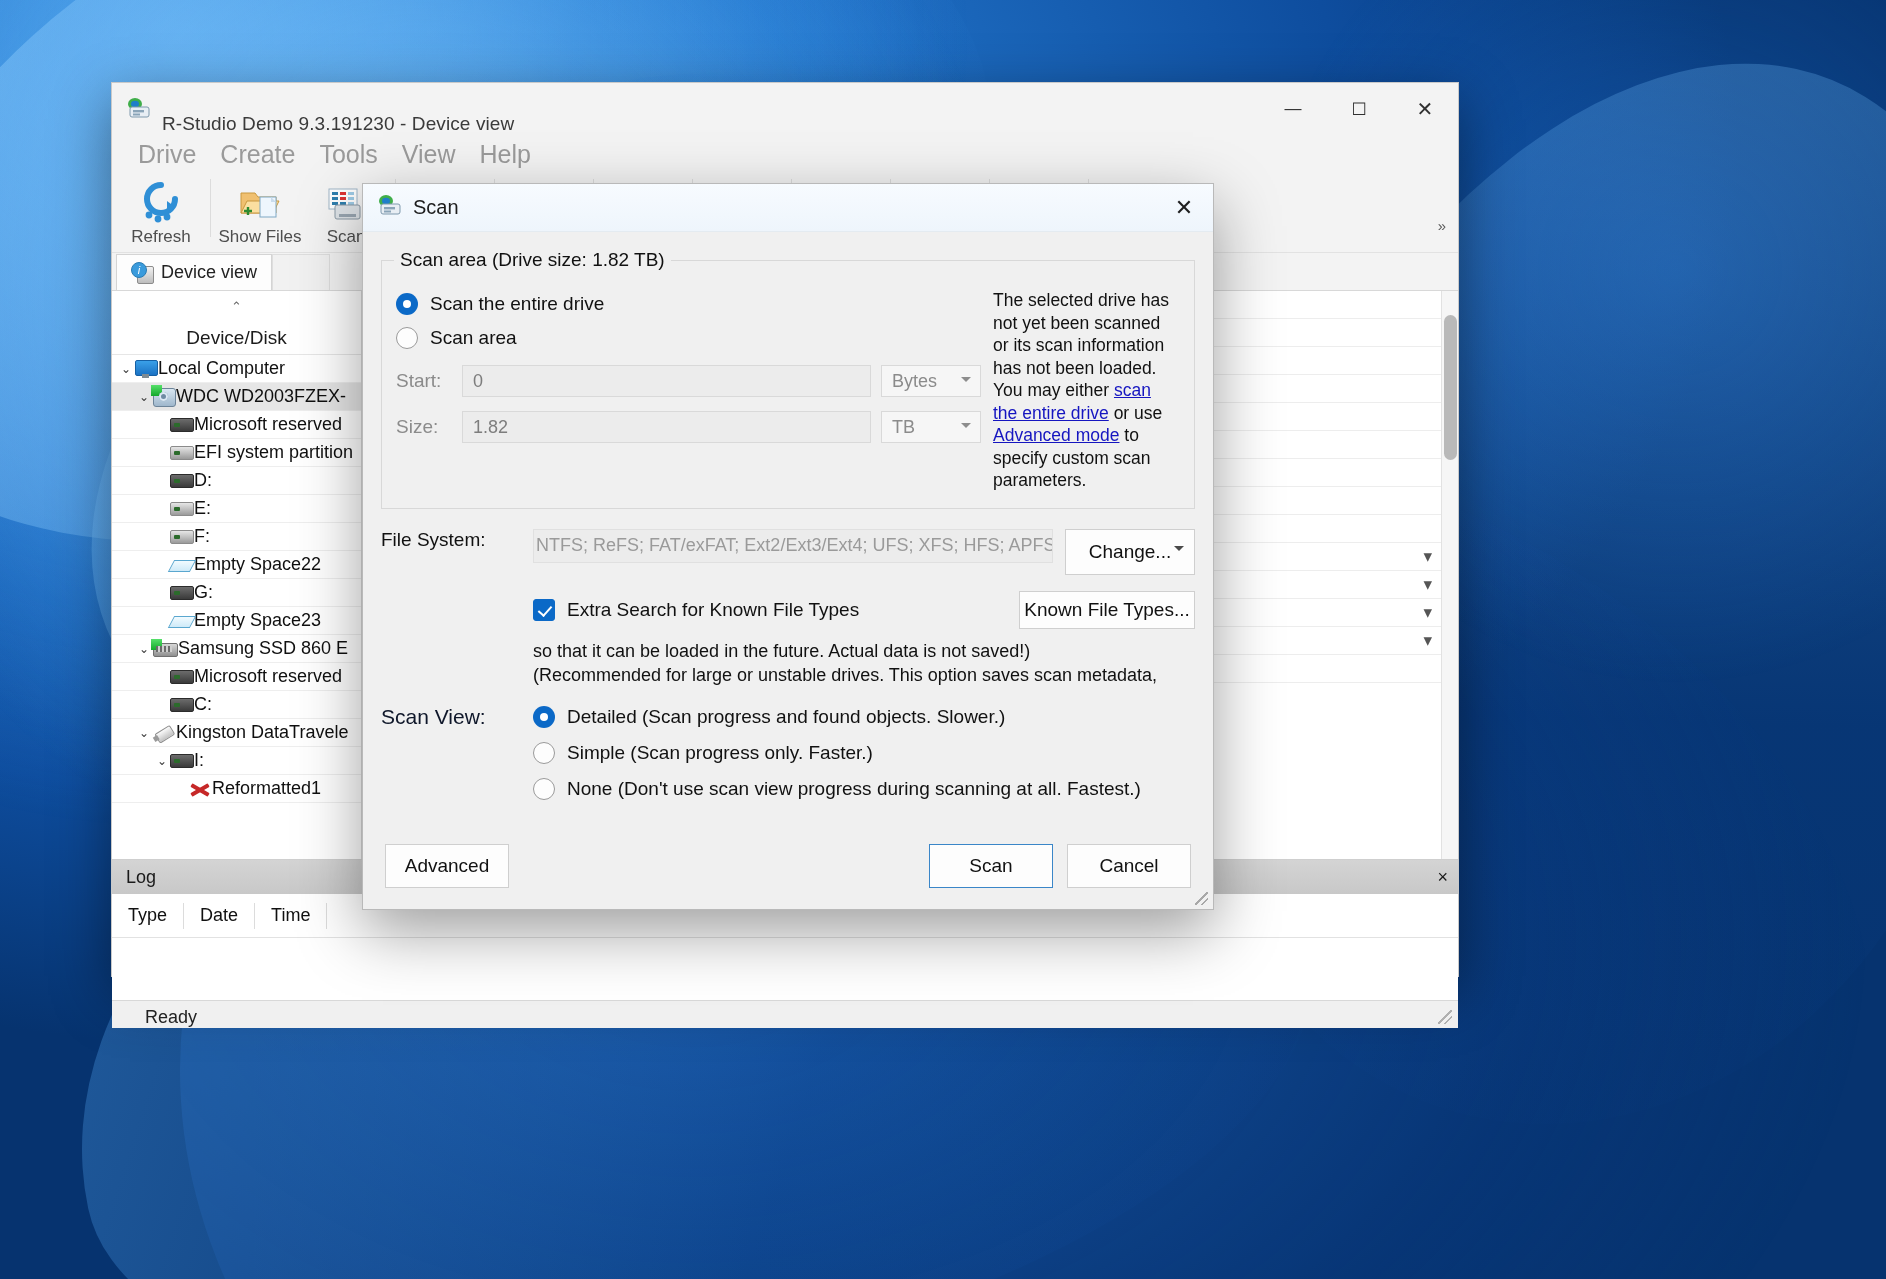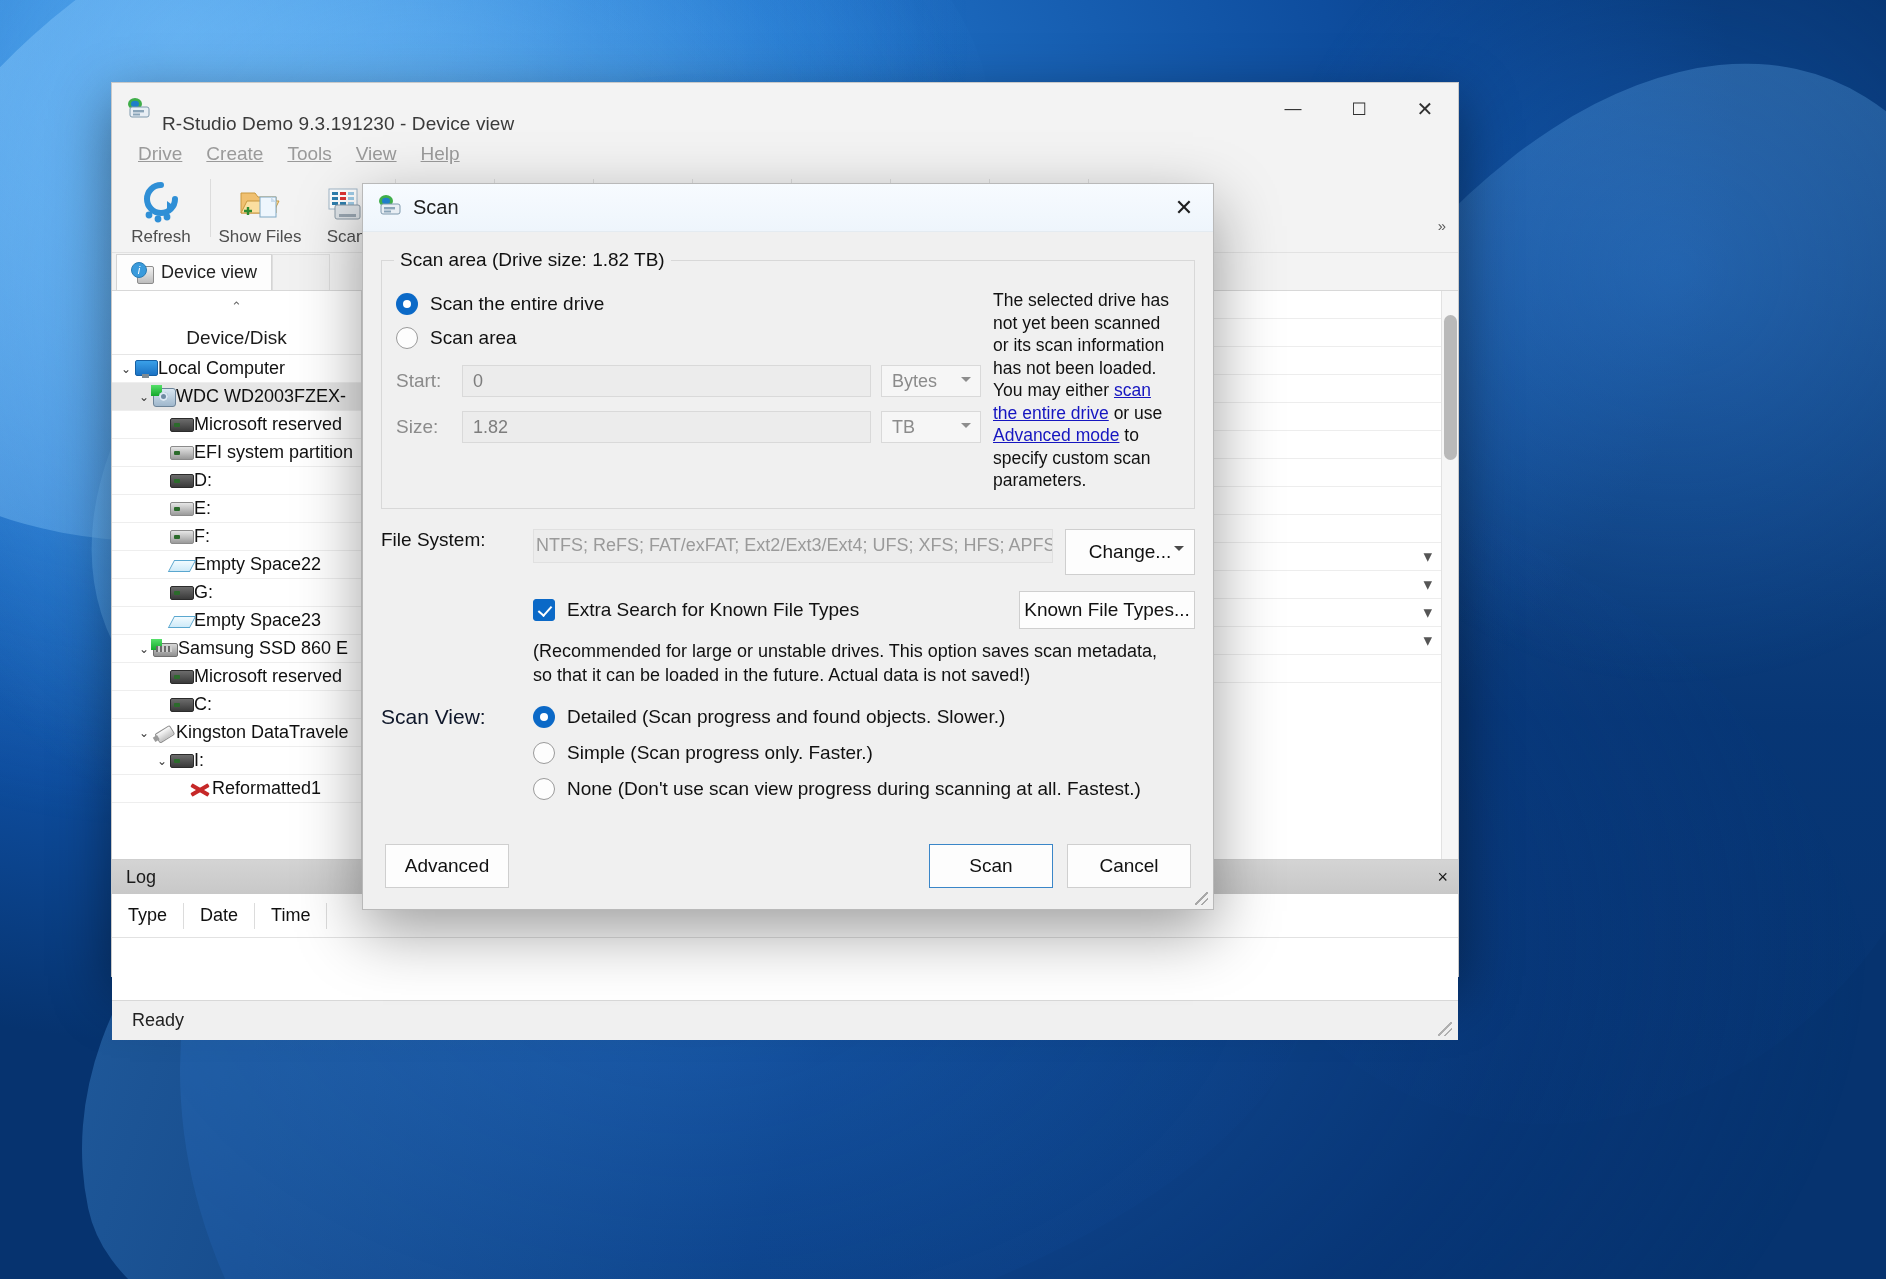--- a/index.html
+++ b/index.html
@@ -39,21 +39,21 @@
   #app-window{position:absolute;left:111px;top:82px;width:1348px;height:895px;
     background:#f3f3f3;border:1px solid #c9c9c9;box-shadow:0 18px 55px rgba(0,0,0,.45);}
   .titlebar{height:52px;background:#f3f3f3;display:flex;align-items:center;padding-left:14px;position:relative;}
   .titlebar .app-ico{width:26px;height:24px;position:relative;margin-right:10px;}
   .title-text{font-size:19px;color:#3a3a3a;letter-spacing:.1px;margin-top:30px;}
   .wbtns{position:absolute;right:0;top:0;height:52px;display:flex;}
   .wbtn{width:66px;height:52px;display:flex;align-items:center;justify-content:center;color:#303030;font-size:17px;}
   .wbtn.close{font-size:20px;}
   
   .menubar{height:38px;display:flex;align-items:center;padding-left:14px;gap:0px;background:#f3f3f3;}
-  .menubar .mi{font-size:19px;color:#9a9a9a;padding:2px 12px;text-decoration:underline;}
+  .menubar .mi{font-size:25px;color:#9a9a9a;padding:2px 12px;}
   
   .toolbar{height:80px;background:#f3f3f3;display:flex;align-items:flex-start;padding:4px 0 0 6px;position:relative;
     border-bottom:1px solid #e2e2e2;}
   .tb{width:86px;display:flex;flex-direction:column;align-items:center;gap:0;padding-top:2px;}
   .tb .ic{height:48px;display:flex;align-items:center;justify-content:center;}
   .tb .lbl{font-size:17px;color:#4e4e4e;}
   .tb.dim .lbl{color:#b0b0b0;}
   .tsep{width:1px;height:58px;background:#dcdcdc;margin:2px 6px 0;}
   .chev{position:absolute;right:12px;top:44px;color:#5a5a5a;font-size:15px;}
 
@@ -77,21 +77,21 @@
   .rrow .cell2{position:absolute;right:26px;color:#555;}
   .vscroll{position:absolute;right:0;top:0;width:17px;height:100%;background:#f6f6f6;border-left:1px solid #e2e2e2;}
   .vthumb{position:absolute;left:2px;top:24px;width:13px;height:145px;background:#b9b9b9;border-radius:7px;}
 
   
   .logpanel{height:auto;border-top:1px solid #cfcfcf;background:#fff;}
   .logcap{height:34px;background:linear-gradient(#d4d4d4,#c8c8c8);display:flex;align-items:center;justify-content:space-between;padding:0 10px 0 14px;font-size:18px;color:#1a1a1a;}
   .logcols{height:44px;display:flex;align-items:center;font-size:18px;color:#111;border-bottom:1px solid #e2e2e2;}
   .logcols div{padding:0 16px;border-right:1px solid #dcdcdc;height:26px;display:flex;align-items:center;}
   .logbody{height:62px;background:#fff;}
-  .statusbar{height:40px;background:#f0f0f0;border-top:1px solid #d8d8d8;display:flex;align-items:center;padding-left:20px;font-size:18px;color:#222;position:relative;}
+  .statusbar{height:28px;background:#f0f0f0;border-top:1px solid #d8d8d8;display:flex;align-items:flex-end;padding-left:33px;font-size:18px;color:#222;position:relative;}
   .grip{position:absolute;right:6px;bottom:4px;width:14px;height:14px;
     background:
       linear-gradient(135deg, transparent 46%, #b0b0b0 46%, #b0b0b0 54%, transparent 54%),
       linear-gradient(135deg, transparent 70%, #b0b0b0 70%, #b0b0b0 78%, transparent 78%);}
 
   
   #scan-dialog{position:absolute;left:362px;top:183px;width:852px;height:727px;
     background:#f0f0f0;border:1px solid #b9b9b9;box-shadow:0 22px 60px rgba(0,0,0,.38);}
   .dlg-title{height:48px;background:linear-gradient(#f7fbff,#eef5fc);display:flex;align-items:center;
     padding-left:14px;position:relative;border-bottom:1px solid #e4ebf1;}
@@ -633,22 +633,22 @@
 
     <div class="ckrow">
       <span style="width:152px"></span>
       <span class="ck on"></span>
       <span class="ckl">Extra Search for Known File Types</span>
       <span class="btn btn-kft" style="margin-left:auto">Known File Types...</span>
     </div>
 
 
     <div class="note">
+      <div>so that it can be loaded in the future. Actual data is not saved!)</div>
       <div>(Recommended for large or unstable drives. This option saves scan metadata,</div>
-      <div>so that it can be loaded in the future. Actual data is not saved!)</div>
     </div>
 
     <div class="svrow">
       <span class="svlabel">Scan View:</span>
       <div class="svopts">
         <div class="svopt">
           <span class="rdot on"></span>
           <span class="rl">Detailed (Scan progress and found objects. Slower.)</span>
         </div>
         <div class="svopt">

